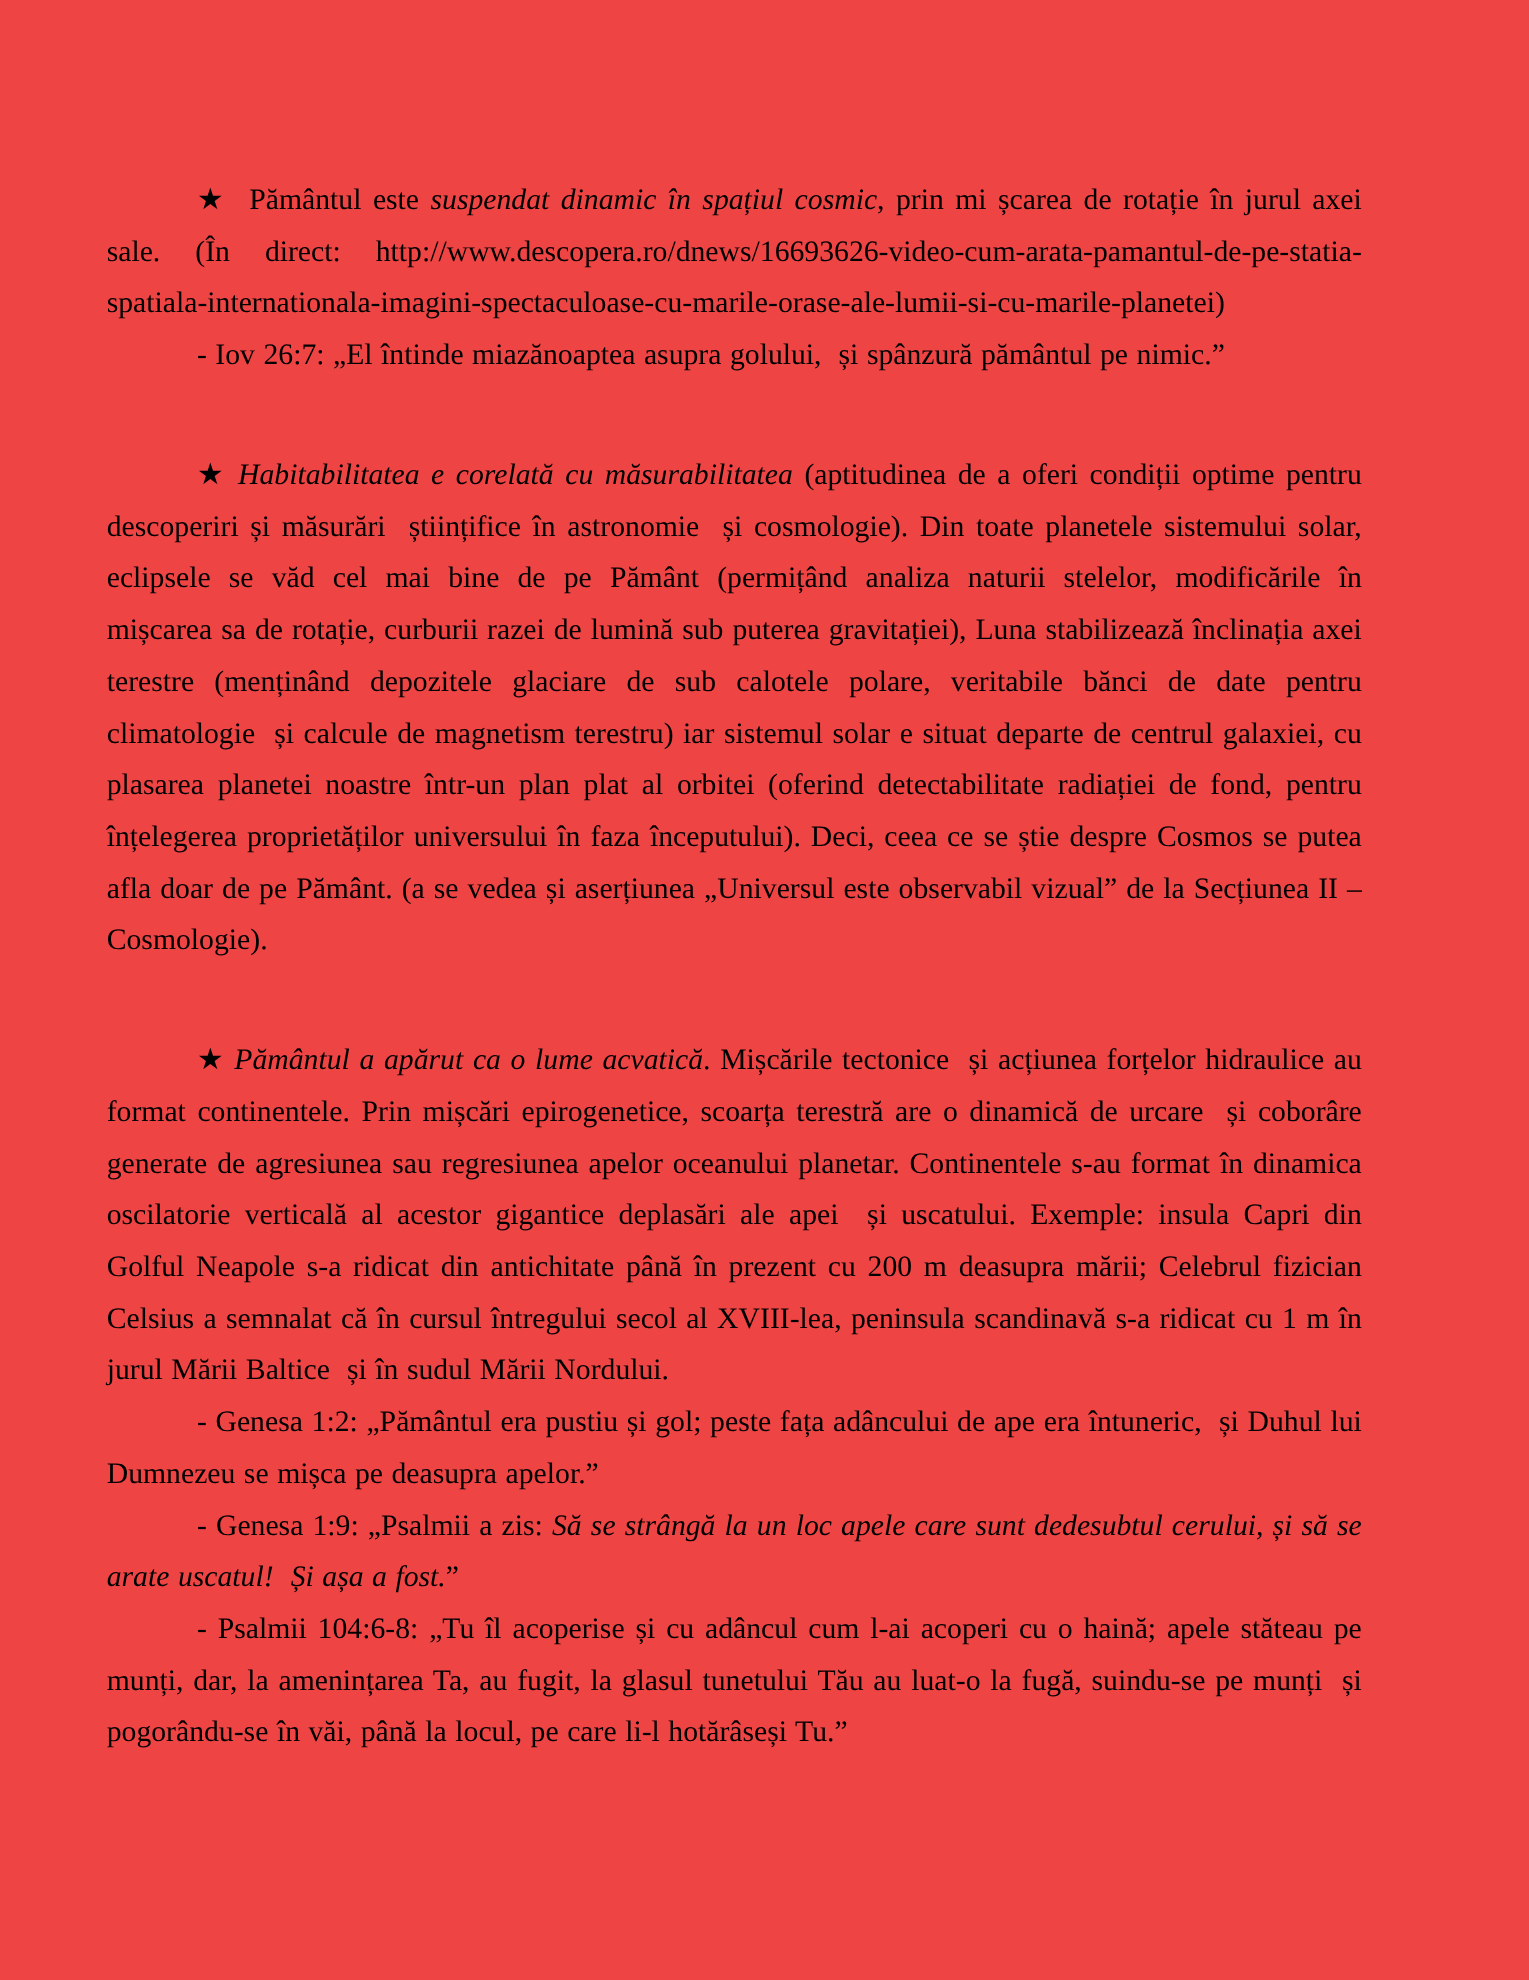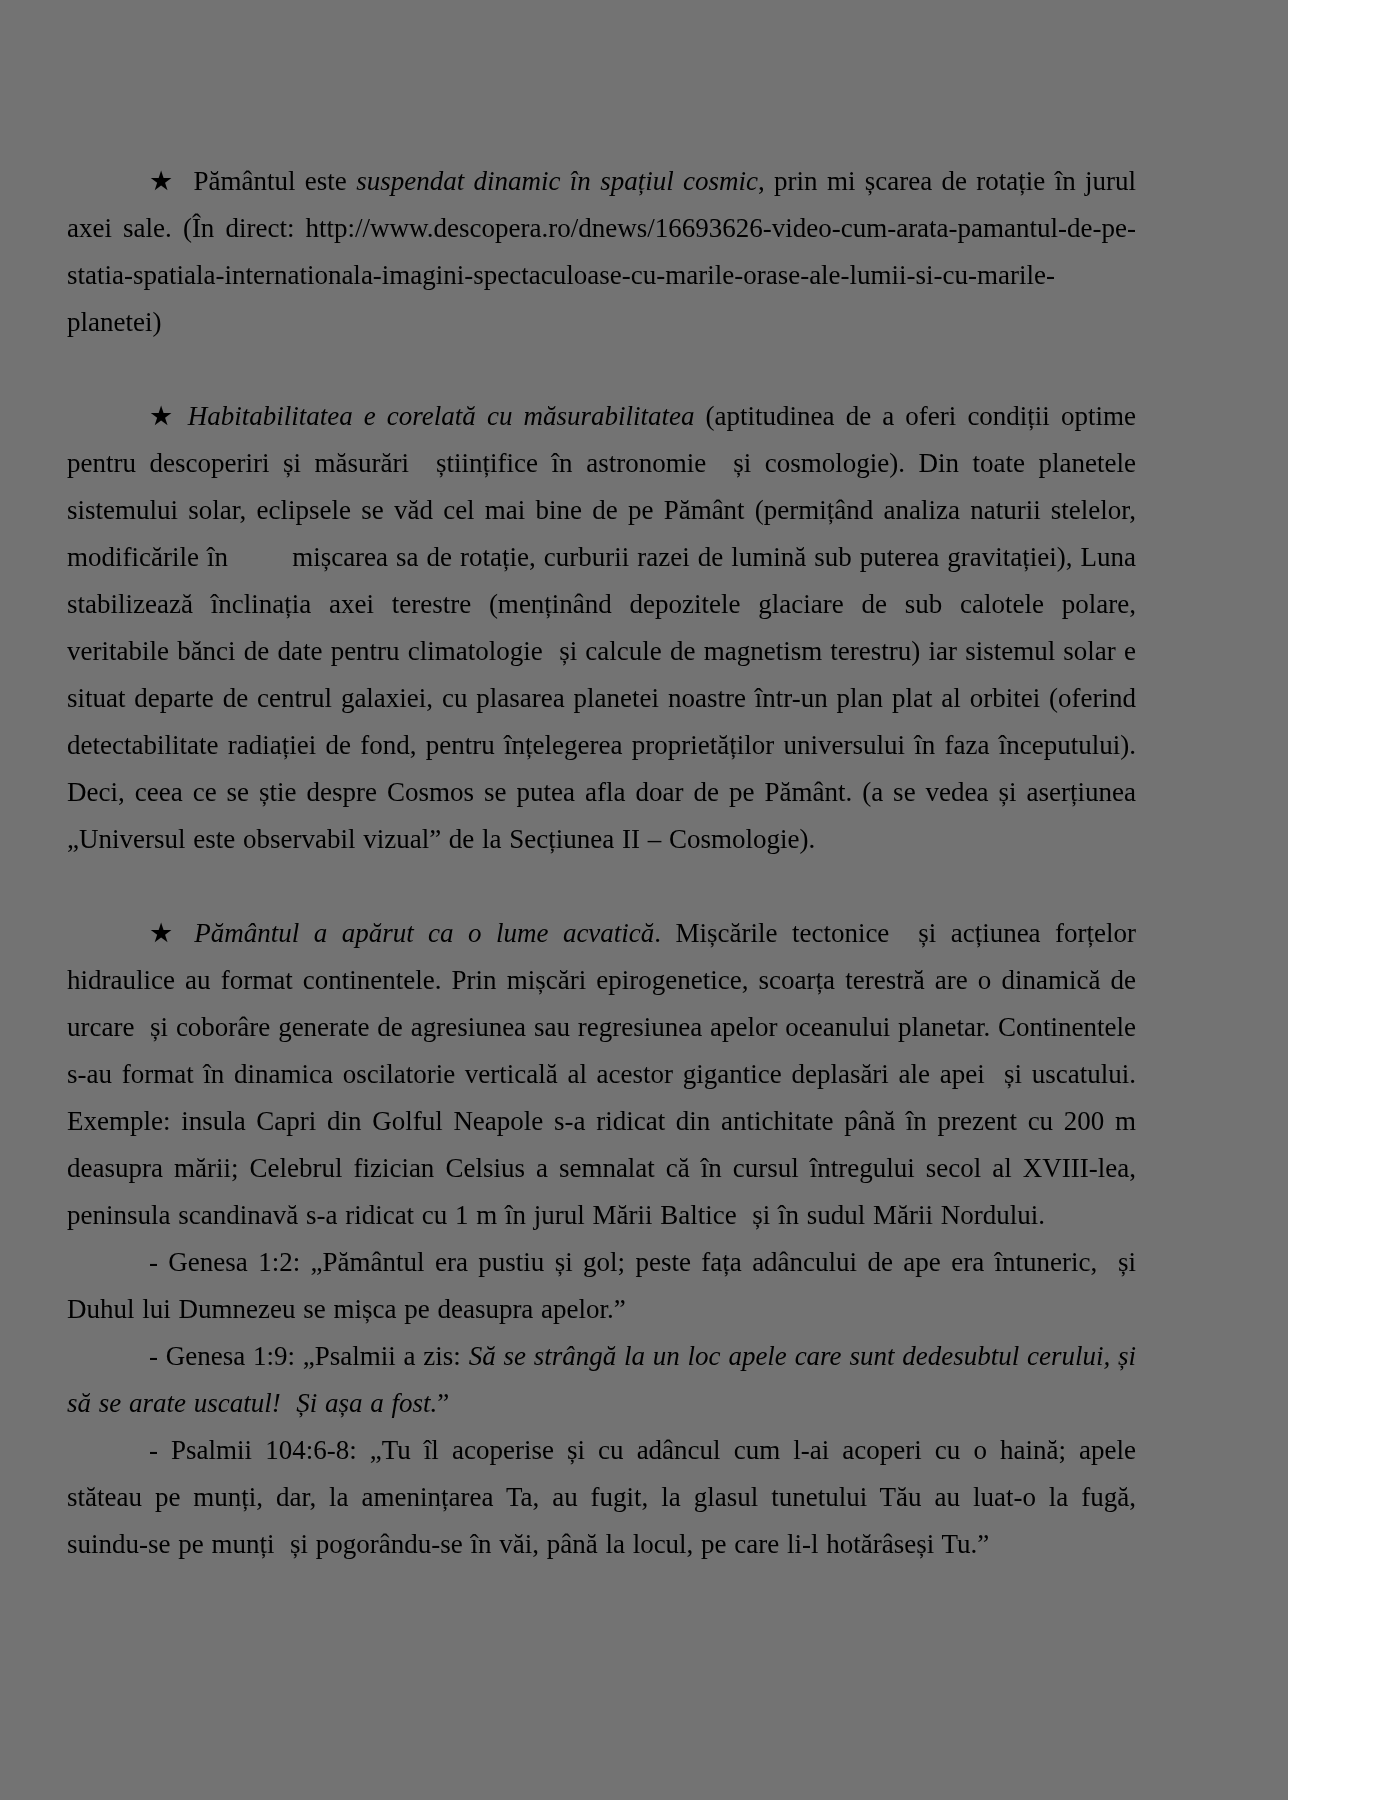--- a/index.html
+++ b/index.html
@@ -9,48 +9,49 @@
   }
   body {
     width: 1390px;
     height: 1800px;
     overflow: hidden;
     color: #000000;
     font-family: "Liberation Serif", "DejaVu Serif", serif;
   }
   .page {
     box-sizing: border-box;
-    width: 1288px;
+    width: 1390px;
     height: 1800px;
-    padding: 158px 152px 0 67px;
-    background: #737373;
+    padding: 158px 152px 0 97px;
+    background: #ef4444;
   }
   p.doc-par {
     margin: 0;
     font-size: 27px;
     line-height: 47px;
     text-align: justify;
     text-indent: 82px;
     white-space: pre-wrap;
     word-spacing: 1px;
   }
   p.blank-before {
-    margin-top: 47px;
+    margin-top: 62px;
   }
   .it {
     font-style: italic;
   }
 </style>
 </head>
 <body>
 
 <div class="page">
 
   <p class="doc-par"><span>★  </span><span>Pământul este </span><span class="it">suspendat dinamic în spațiul cosmic</span><span>, prin mi șcarea de rotație în jurul axei sale. (În direct: http://www.descopera.ro/dnews/16693626-video-cum-arata-pamantul-de-pe-statia-spatiala-internationala-imagini-spectaculoase-cu-marile-orase-ale-lumii-si-cu-marile-planetei)</span></p>
 
+  <p class="doc-par"><span>- Iov 26:7: „El întinde miazănoaptea asupra golului,  și spânzură pământul pe nimic.”</span></p>
 
   <p class="doc-par blank-before"><span>★ </span><span class="it">Habitabilitatea e corelată cu măsurabilitatea</span><span> (aptitudinea de a oferi condiții optime pentru descoperiri și măsurări  științifice în astronomie  și cosmologie). Din toate planetele sistemului solar, eclipsele se văd cel mai bine de pe Pământ (permițând analiza naturii stelelor, modificările în        mișcarea sa de rotație, curburii razei de lumină sub puterea gravitației), Luna stabilizează înclinația axei terestre (menținând depozitele glaciare de sub calotele polare, veritabile bănci de date pentru climatologie  și calcule de magnetism terestru) iar sistemul solar e situat departe de centrul galaxiei, cu plasarea planetei noastre într-un plan plat al orbitei (oferind detectabilitate radiației de fond, pentru înțelegerea proprietăților universului în faza începutului). Deci, ceea ce se știe despre Cosmos se putea afla doar de pe Pământ. (a se vedea și aserțiunea „Universul este observabil vizual” de la Secțiunea II – Cosmologie).</span></p>
 
   <p class="doc-par blank-before"><span>★ </span><span class="it">Pământul a apărut ca o lume acvatică</span><span>. Mișcările tectonice  și acțiunea forțelor hidraulice au format continentele. Prin mișcări epirogenetice, scoarța terestră are o dinamică de urcare  și coborâre generate de agresiunea sau regresiunea apelor oceanului planetar. Continentele s-au format în dinamica oscilatorie verticală al acestor gigantice deplasări ale apei  și uscatului. Exemple: insula Capri din Golful Neapole s-a ridicat din antichitate până în prezent cu 200 m deasupra mării; Celebrul fizician Celsius a semnalat că în cursul întregului secol al XVIII-lea, peninsula scandinavă s-a ridicat cu 1 m în jurul Mării Baltice  și în sudul Mării Nordului.</span></p>
 
   <p class="doc-par"><span>- Genesa 1:2: „Pământul era pustiu și gol; peste fața adâncului de ape era întuneric,  și Duhul lui Dumnezeu se mișca pe deasupra apelor.”</span></p>
 
   <p class="doc-par"><span>- Genesa 1:9: „Psalmii a zis: </span><span class="it">Să se strângă la un loc apele care sunt dedesubtul cerului, și să se arate uscatul!  Și așa a fost.</span><span>”</span></p>
 
   <p class="doc-par"><span>- Psalmii 104:6-8: „Tu îl acoperise și cu adâncul cum l-ai acoperi cu o haină; apele stăteau pe munți, dar, la amenințarea Ta, au fugit, la glasul tunetului Tău au luat-o la fugă, suindu-se pe munți  și pogorându-se în văi, până la locul, pe care li-l hotărâseși Tu.”</span></p>

